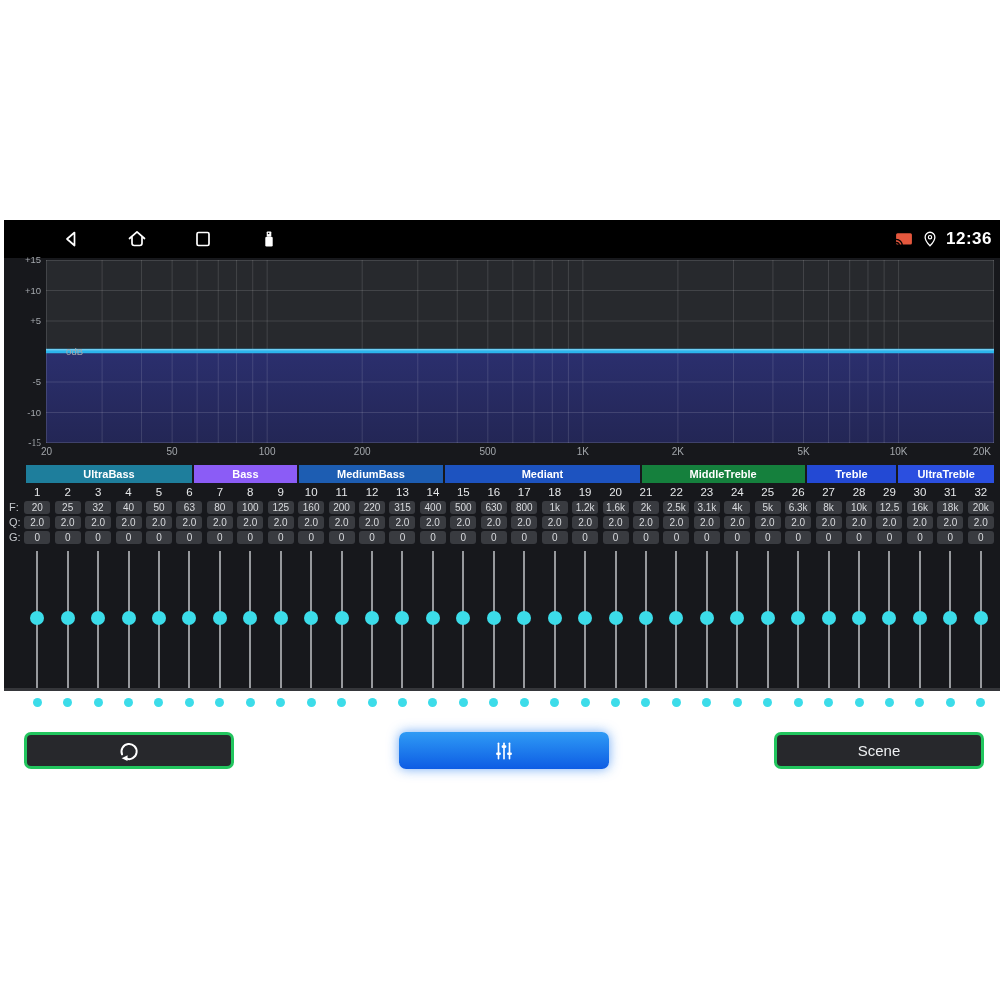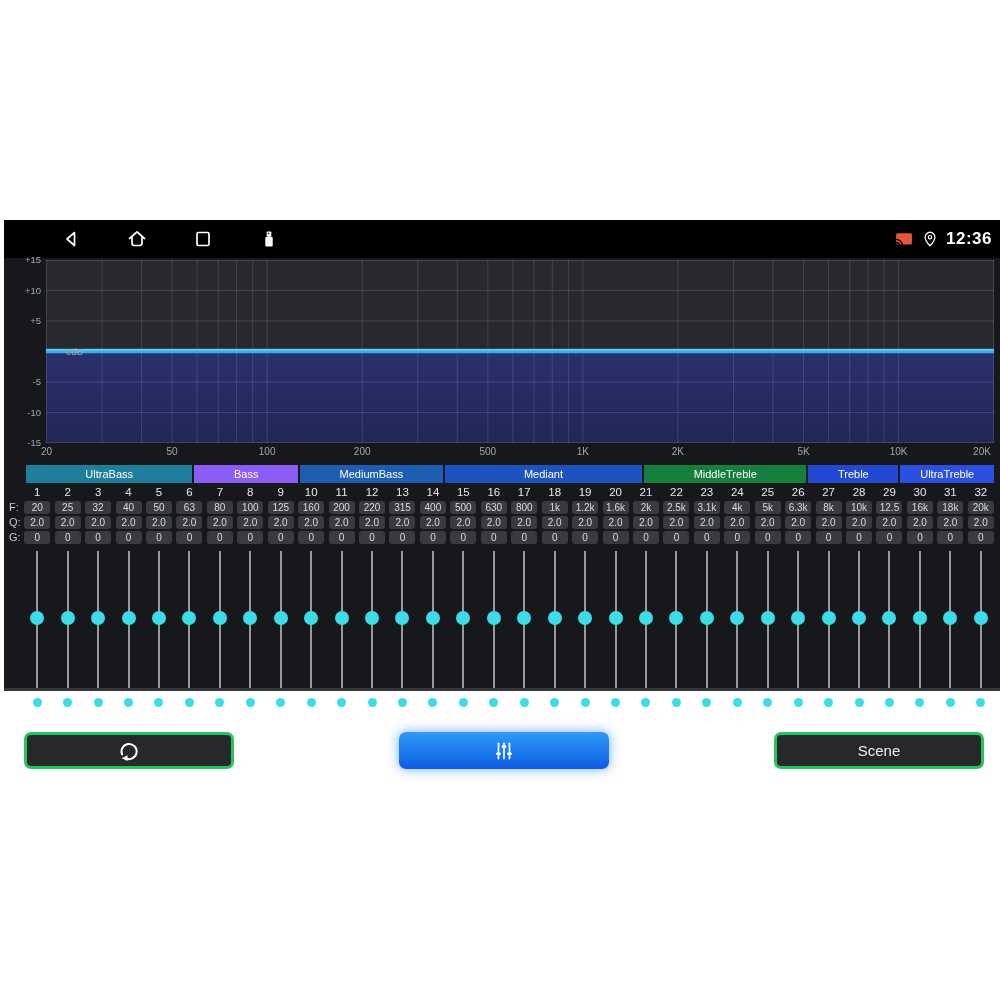--- a/index.html
+++ b/index.html
@@ -19,21 +19,21 @@
   .clock{color:#fff;font-size:17px;font-weight:bold;letter-spacing:.5px;}
   
   .content{position:relative;height:433px;background:#17181c;}
   .content::after{content:"";position:absolute;left:0;right:0;bottom:0;height:3px;background:#35363a;}
   
   .graph-wrap{position:absolute;left:42px;top:2px;width:948px;height:183px;}
   .graph-wrap svg{display:block;}
   .db-label{position:absolute;left:0;width:37px;text-align:right;color:#a3a7ac;font-size:9.5px;line-height:12px;}
   .freq-label{position:absolute;top:187px;width:30px;text-align:center;color:#a3a7ac;font-size:10px;line-height:13px;}
   
-  .band-bar{position:absolute;left:22px;top:207px;width:968px;height:18px;display:flex;gap:2px;}
+  .band-bar{position:absolute;left:22px;top:207px;width:968px;height:18px;display:flex;gap:2px;font-weight:bold;}
   .band-seg{height:18px;line-height:18px;text-align:center;color:#fff;font-size:11px;overflow:hidden;white-space:nowrap;}
   
   .row-label{position:absolute;left:5px;width:14px;text-align:left;color:#c5c8cc;font-size:11px;line-height:13px;}
   .channels{position:absolute;left:18px;top:227px;width:974px;display:flex;}
   .chan{flex:1 1 0;display:flex;flex-direction:column;align-items:center;min-width:0;}
   .chan-num{height:14px;line-height:14px;font-size:11.5px;color:#e6e8ea;margin-bottom:2px;}
   .chip{width:26px;height:13px;line-height:13px;margin-bottom:2px;background:#393b40;border-radius:3px;
         text-align:center;font-size:10px;color:#d9dbde;overflow:hidden;}
   .slider{position:relative;width:100%;height:138px;margin-top:5px;}
   .slider .track{position:absolute;left:50%;top:0;width:2px;height:100%;margin-left:-1px;background:#97999d;}
@@ -132,21 +132,21 @@
           <line x1="0" y1="89.8" x2="948" y2="89.8" stroke="rgba(255,255,255,0.45)" stroke-width="1"></line>
         </svg>
     </div>
     <div id="db-labels">
         <div class="db-label" style="top: -4px;">+15</div>
         <div class="db-label" style="top: 26.5px;">+10</div>
         <div class="db-label" style="top: 57px;">+5</div>
         <div class="db-label" style="top: 87.5px; padding-left: 42px;">0dB</div>
         <div class="db-label" style="top: 118px;">-5</div>
         <div class="db-label" style="top: 148.5px;">-10</div>
-        <div class="db-label" style="top: 179px;">-15</div>
+        <div class="db-label" style="top: 179px; font-family: Liberation Serif, serif;">-15</div>
       </div>
     <div id="freq-labels">
         <div class="freq-label" style="left: 27.5px;">20</div>
         <div class="freq-label" style="left: 153.13px;">50</div>
         <div class="freq-label" style="left: 248.165px;">100</div>
         <div class="freq-label" style="left: 343.2px;">200</div>
         <div class="freq-label" style="left: 468.83px;">500</div>
         <div class="freq-label" style="left: 563.865px;">1K</div>
         <div class="freq-label" style="left: 658.9px;">2K</div>
         <div class="freq-label" style="left: 784.53px;">5K</div>

